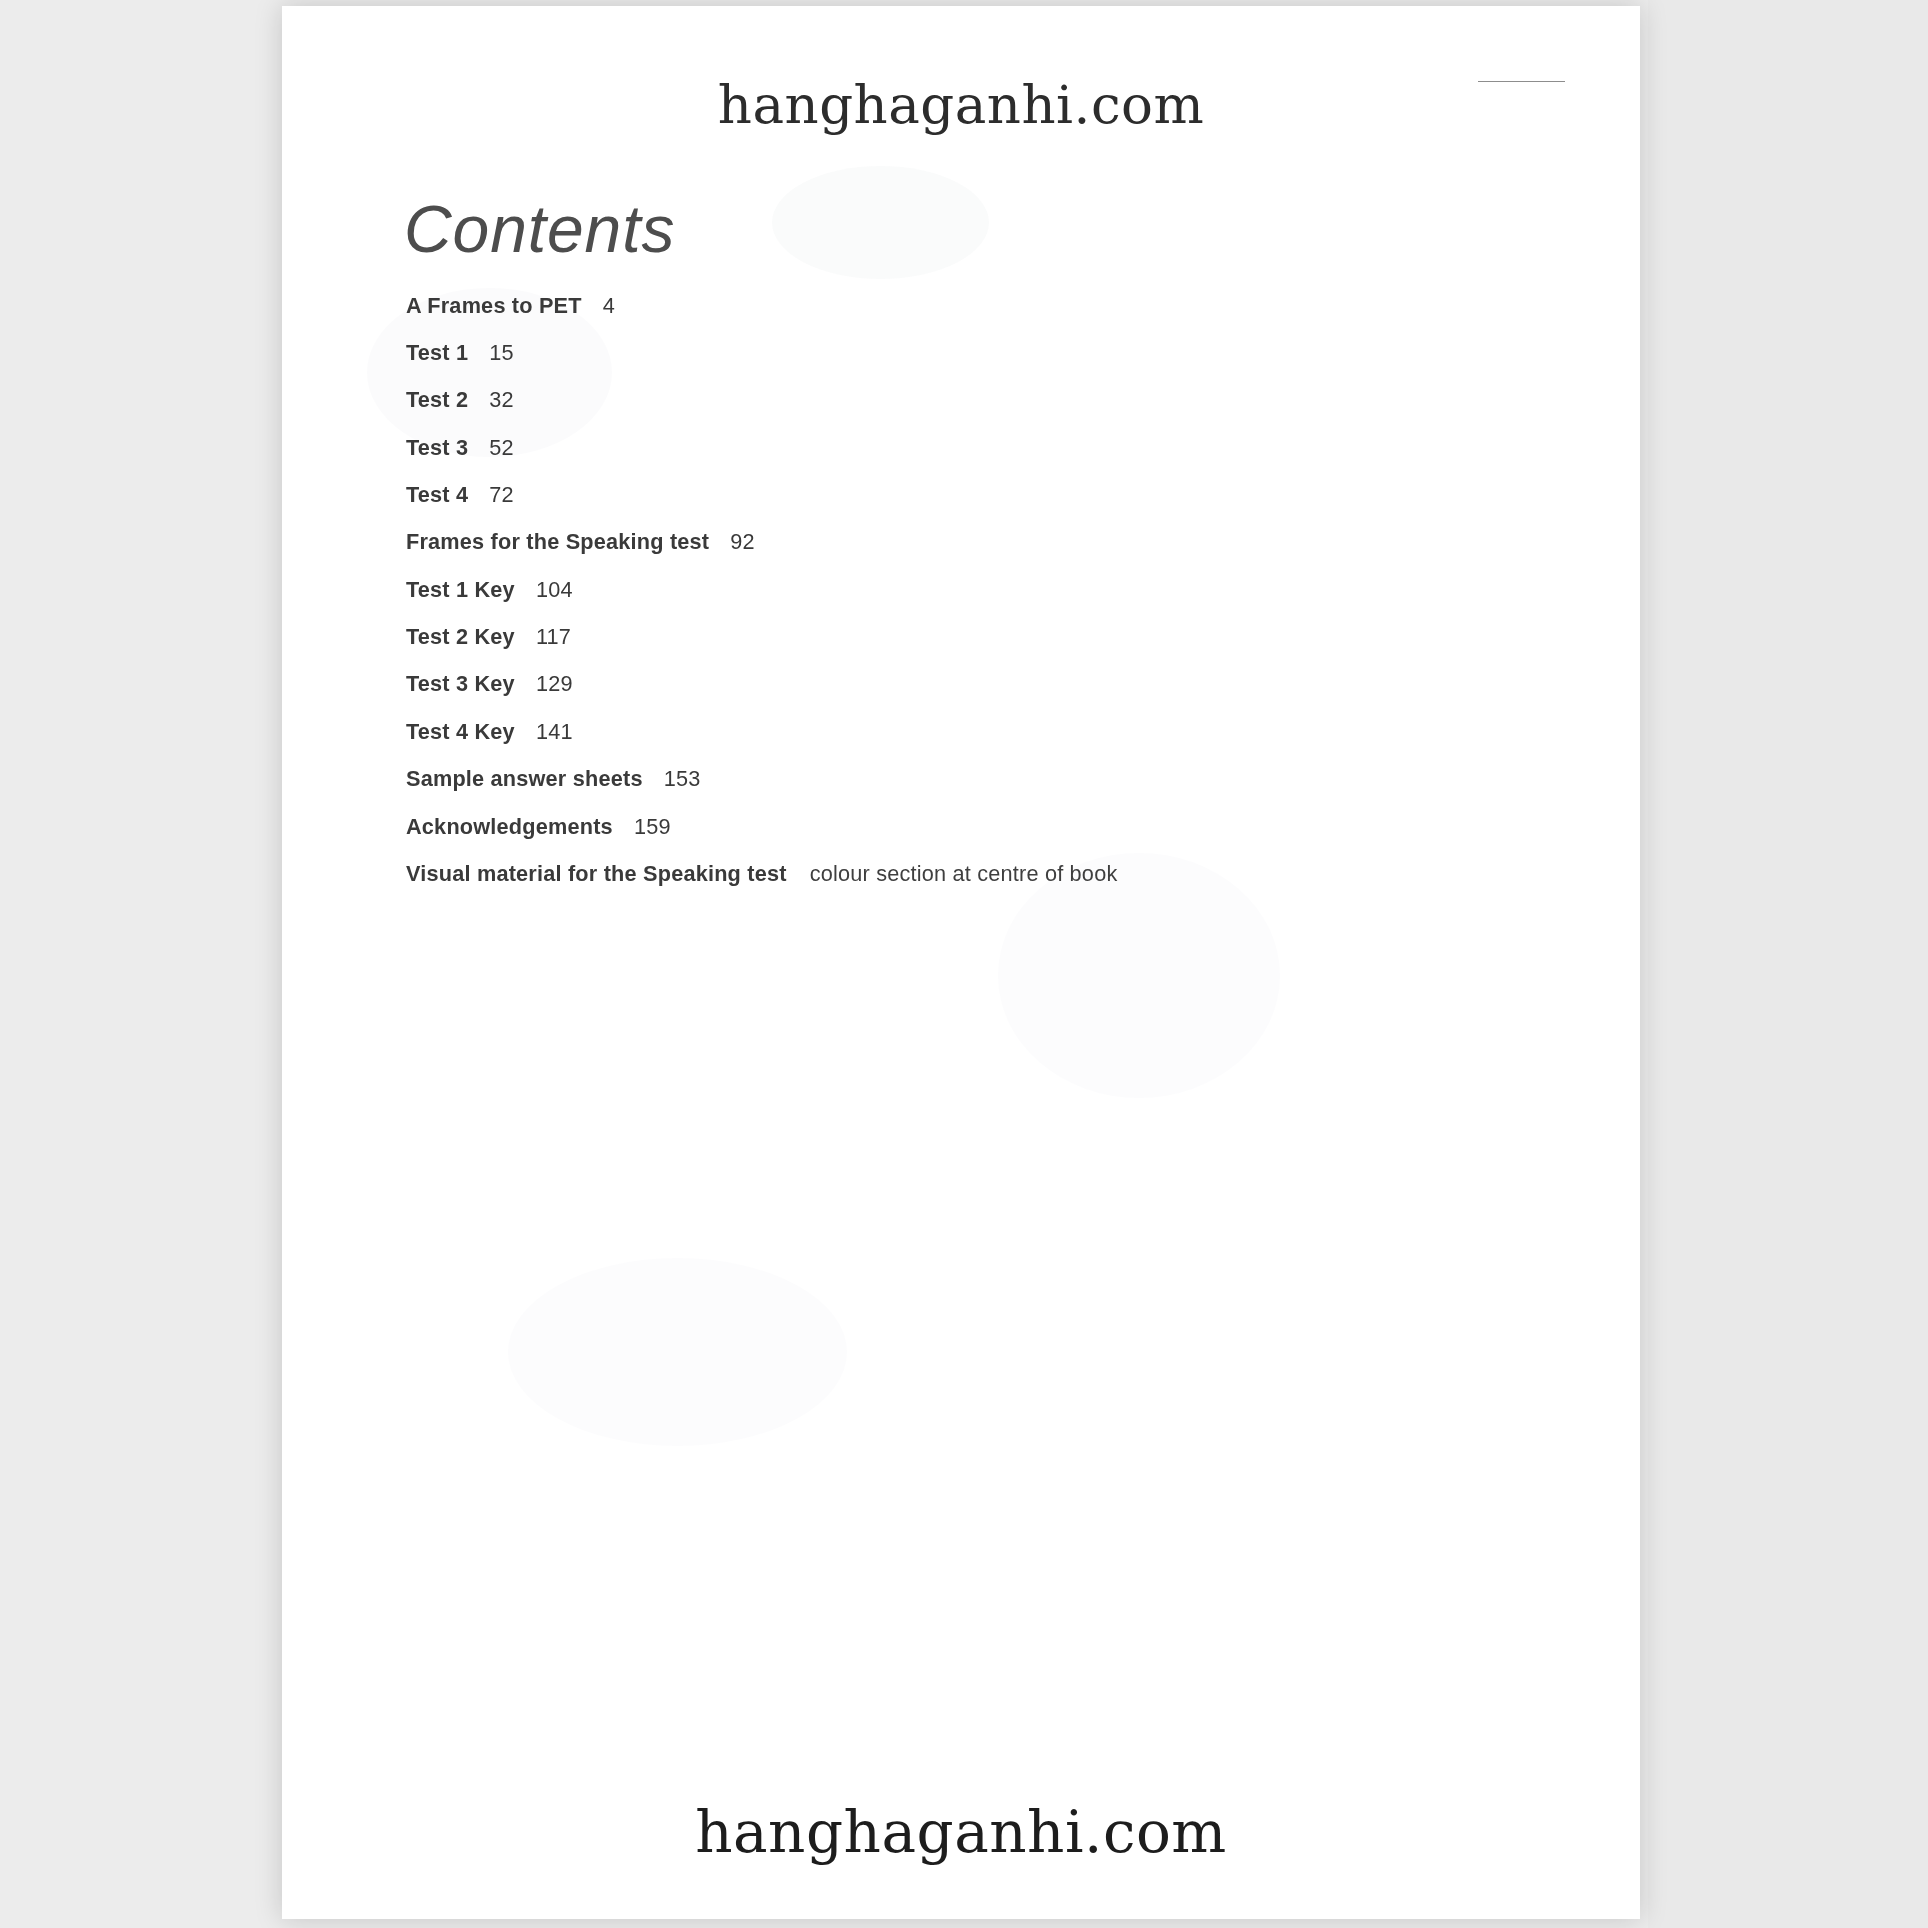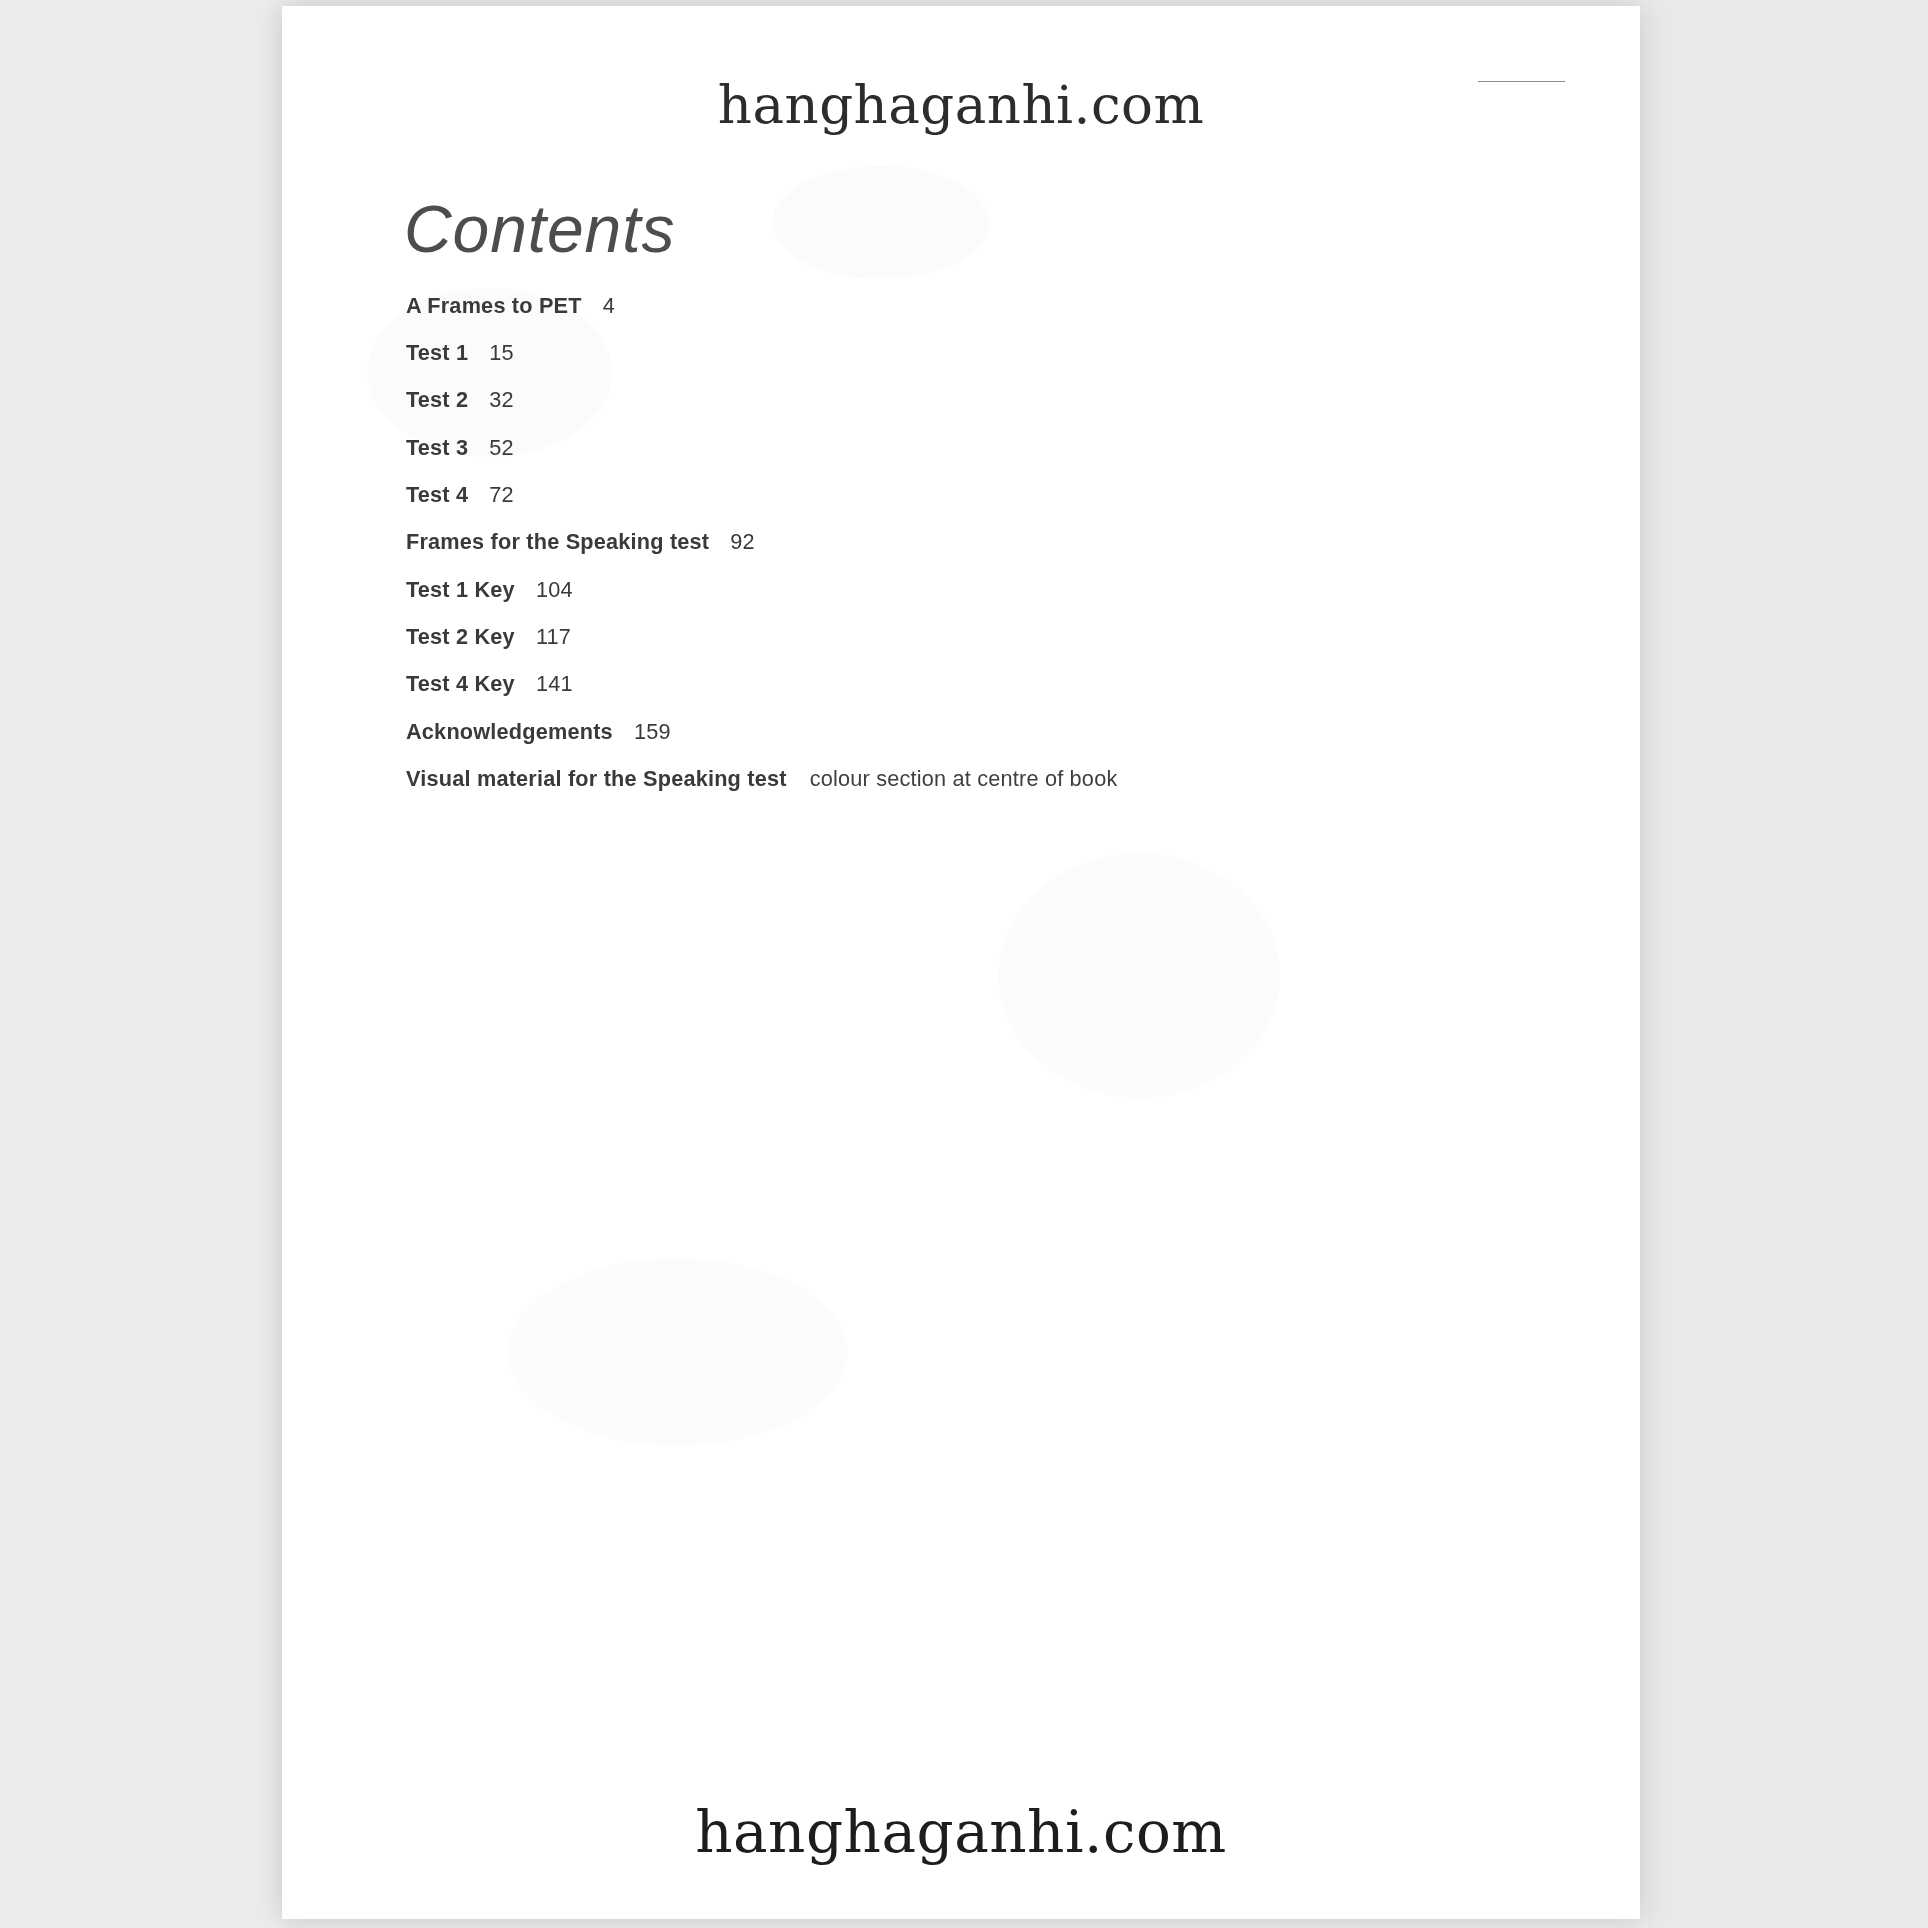--- a/index.html
+++ b/index.html
@@ -173,26 +173,34 @@
       <div class="toc-row">
         <span class="toc-label">Test 1 Key</span>
         <span class="toc-page">104</span>
       </div>
 
       <div class="toc-row">
         <span class="toc-label">Test 2 Key</span>
         <span class="toc-page">117</span>
       </div>
 
+      <div class="toc-row">
+        <span class="toc-label">Test 3 Key</span>
+        <span class="toc-page">129</span>
+      </div>
 
       <div class="toc-row">
         <span class="toc-label">Test 4 Key</span>
         <span class="toc-page">141</span>
       </div>
 
+      <div class="toc-row">
+        <span class="toc-label">Sample answer sheets</span>
+        <span class="toc-page">153</span>
+      </div>
 
       <div class="toc-row">
         <span class="toc-label">Acknowledgements</span>
         <span class="toc-page">159</span>
       </div>
 
       <div class="toc-row note">
         <span class="toc-label">Visual material for the Speaking test</span>
         <span class="toc-page">colour section at centre of book</span>
       </div>

